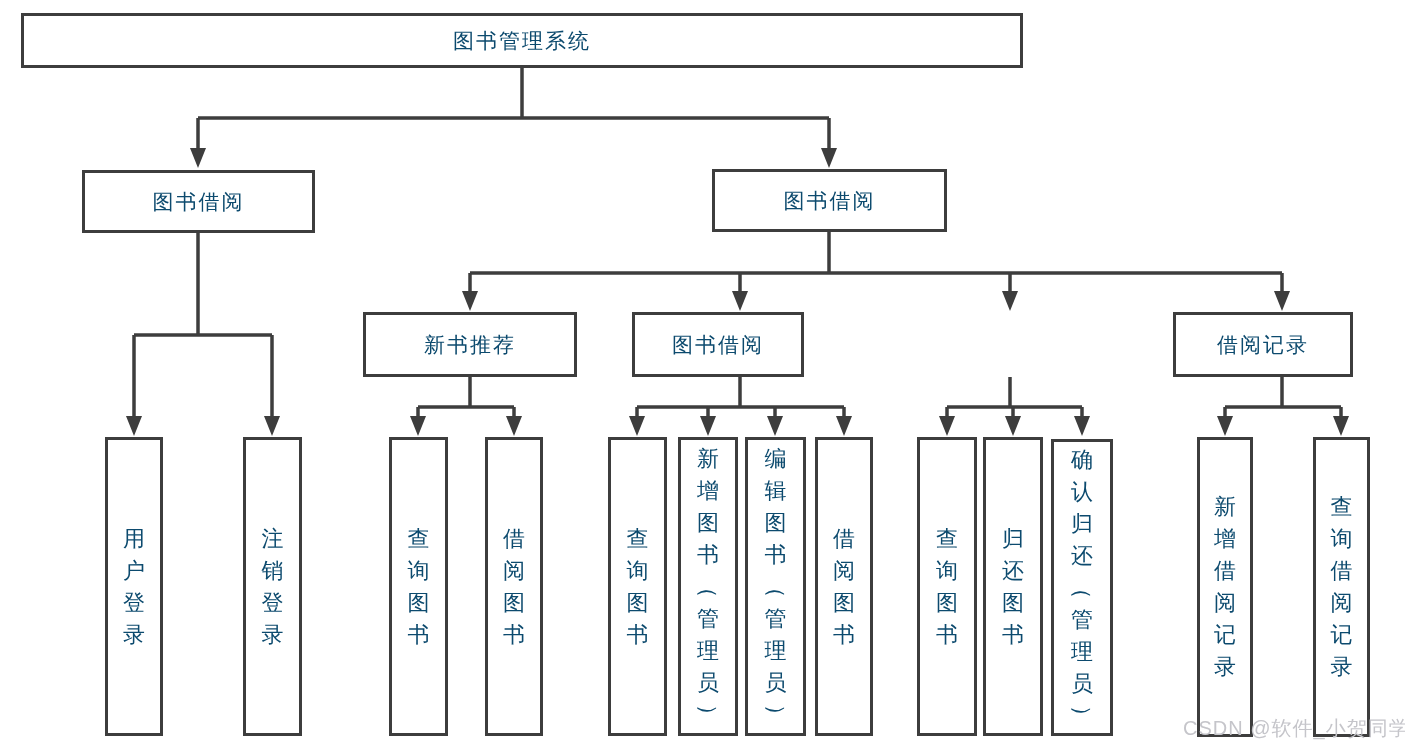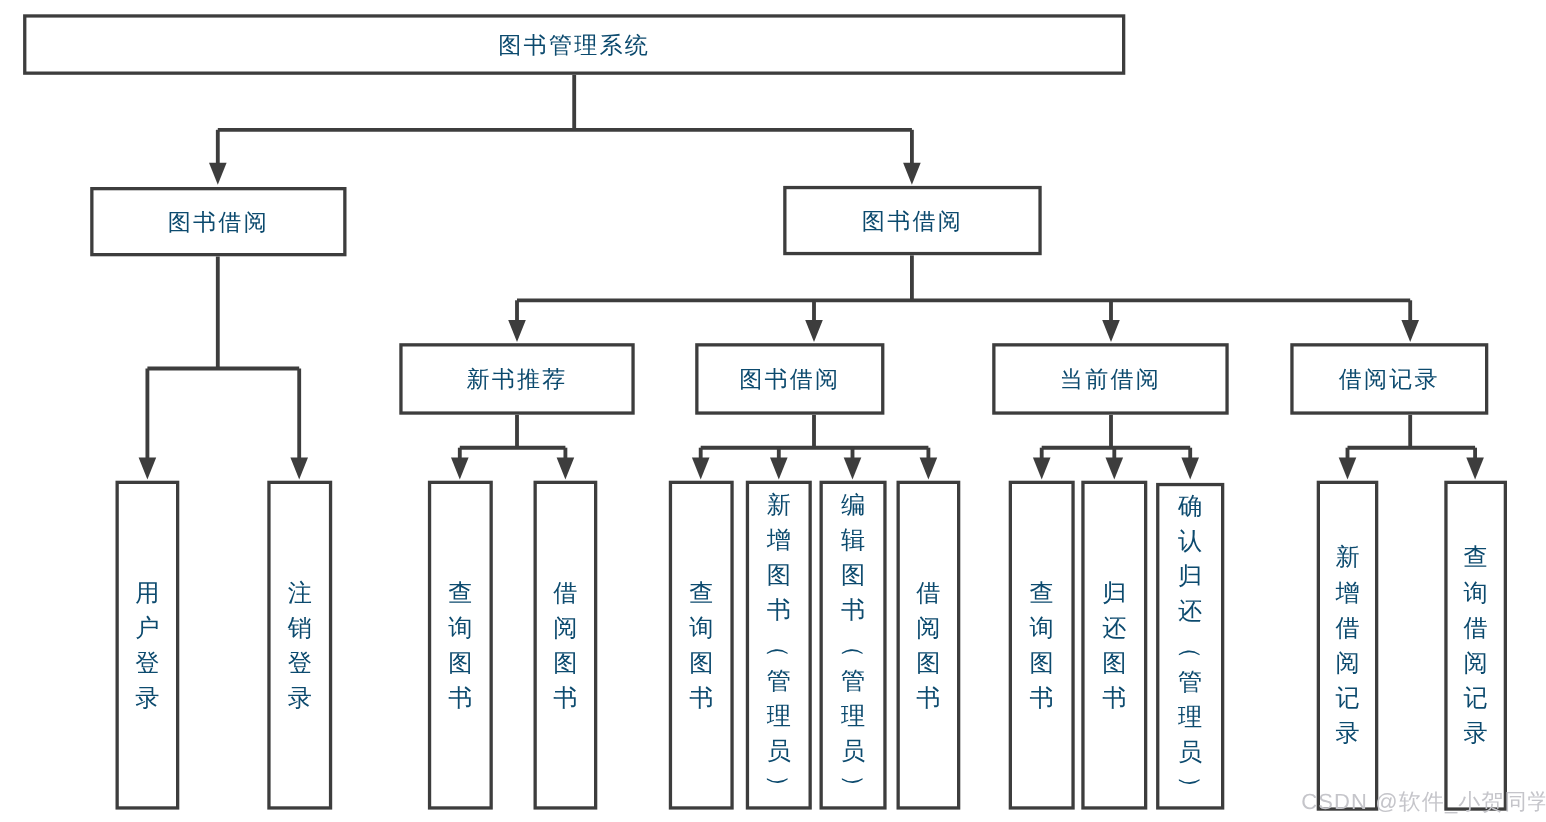--- a/index.html
+++ b/index.html
@@ -132,23 +132,20 @@
   <div class="node" style="left:712px;top:169px;width:235px;height:63px">
     <span class="hlabel">图书借阅</span>
   </div>
 
   <div class="node" style="left:363px;top:312px;width:214px;height:65px">
     <span class="hlabel">新书推荐</span>
   </div>
   <div class="node" style="left:632px;top:312px;width:172px;height:65px">
     <span class="hlabel">图书借阅</span>
   </div>
-  <div class="node" style="left:902px;top:312px;width:215px;height:65px">
-    <span class="hlabel">当前借阅</span>
-  </div>
   <div class="node" style="left:1173px;top:312px;width:180px;height:65px">
     <span class="hlabel">借阅记录</span>
   </div>
 
   <div class="node" style="left:105px;top:437px;width:58px;height:299px">
     <div class="vtext">
         <span>用</span>
         <span>户</span>
         <span>登</span>
         <span>录</span>

